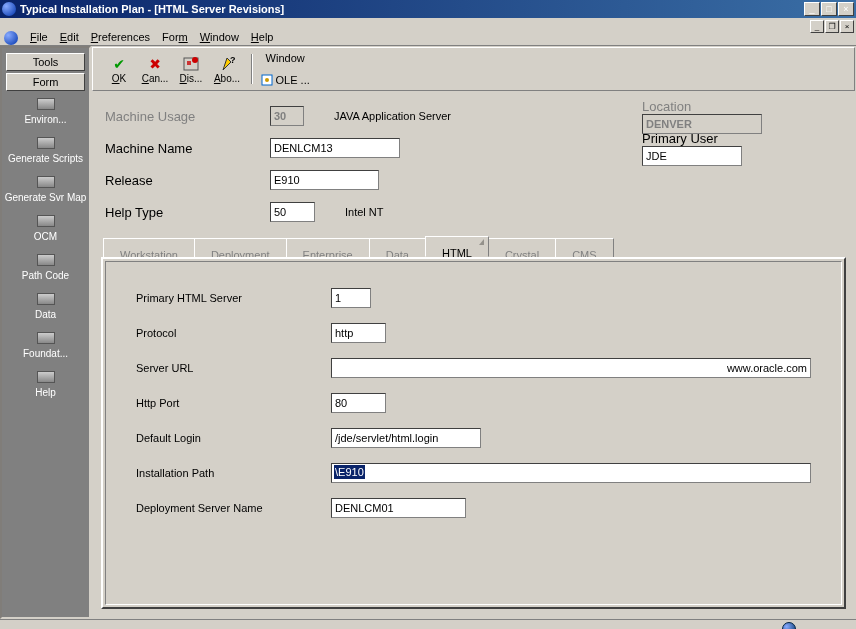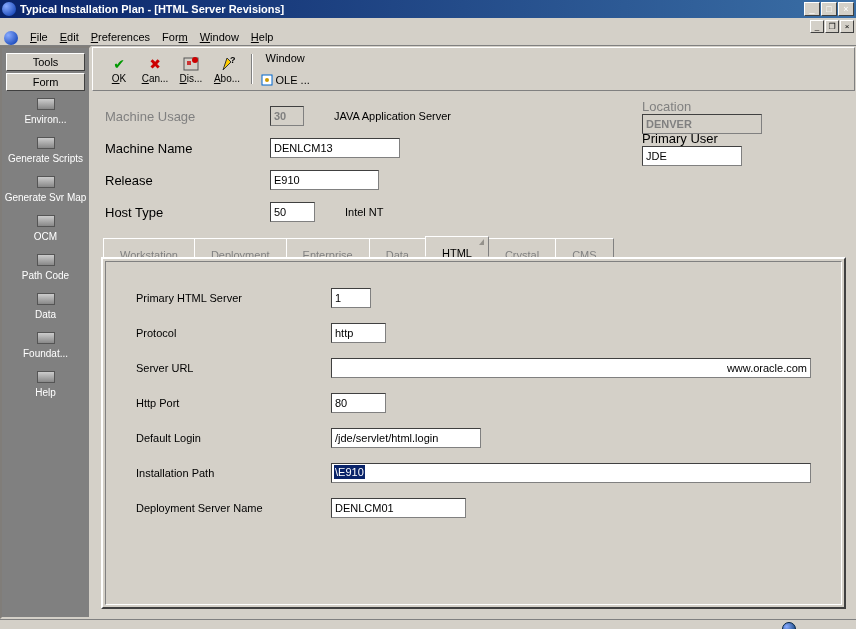--- a/index.html
+++ b/index.html
@@ -176,21 +176,21 @@
         <div class="right-col">
           <span class="lbl">Primary User</span>
           <input style="width: 100px; background: white;" value="JDE">
         </div>
       </div>
       <div class="row">
         <span class="lbl">Release</span>
         <input style="width: 109px;" value="E910">
       </div>
       <div class="row">
-        <span class="lbl">Host Type</span>
+        <span class="lbl">Help Type</span>
         <input style="width: 45px;" value="50">
         <span class="stat">Intel NT</span>
       </div>
     </div>
 
     <div class="tab-area">
       <div class="tabstrip">
         <div class="tab">Workstation</div>
         <div class="tab">Deployment</div>
         <div class="tab">Enterprise</div>

